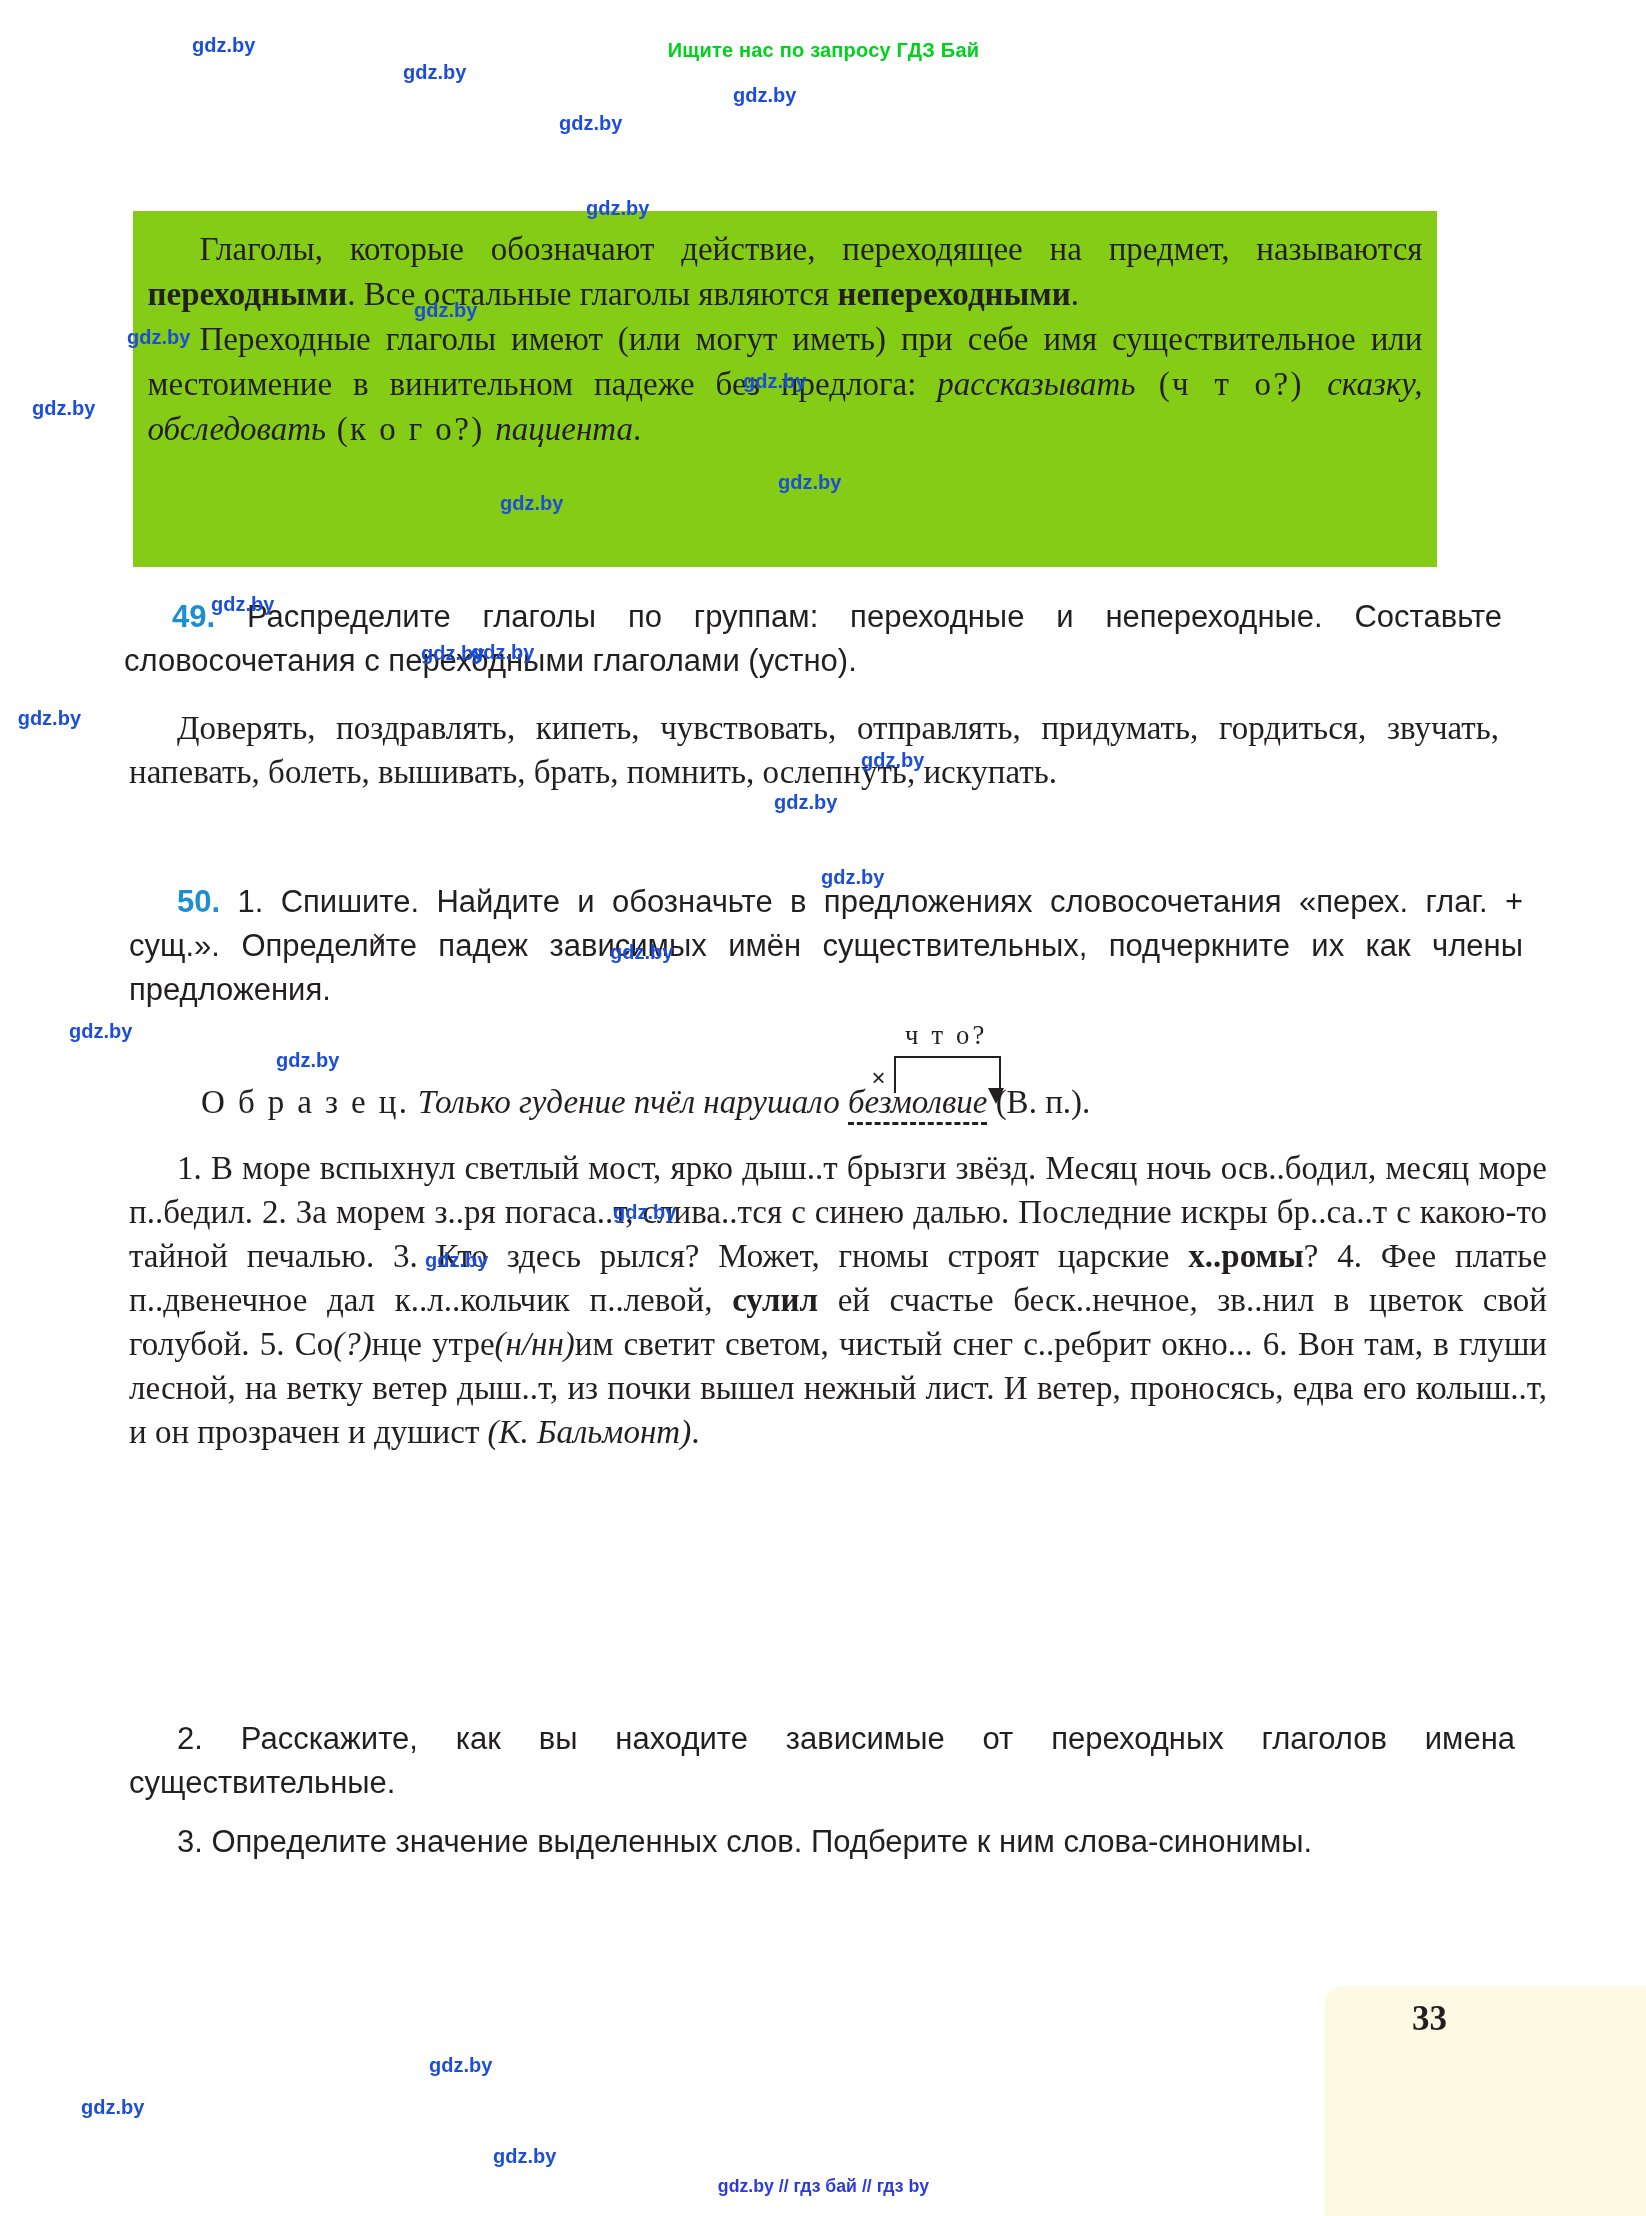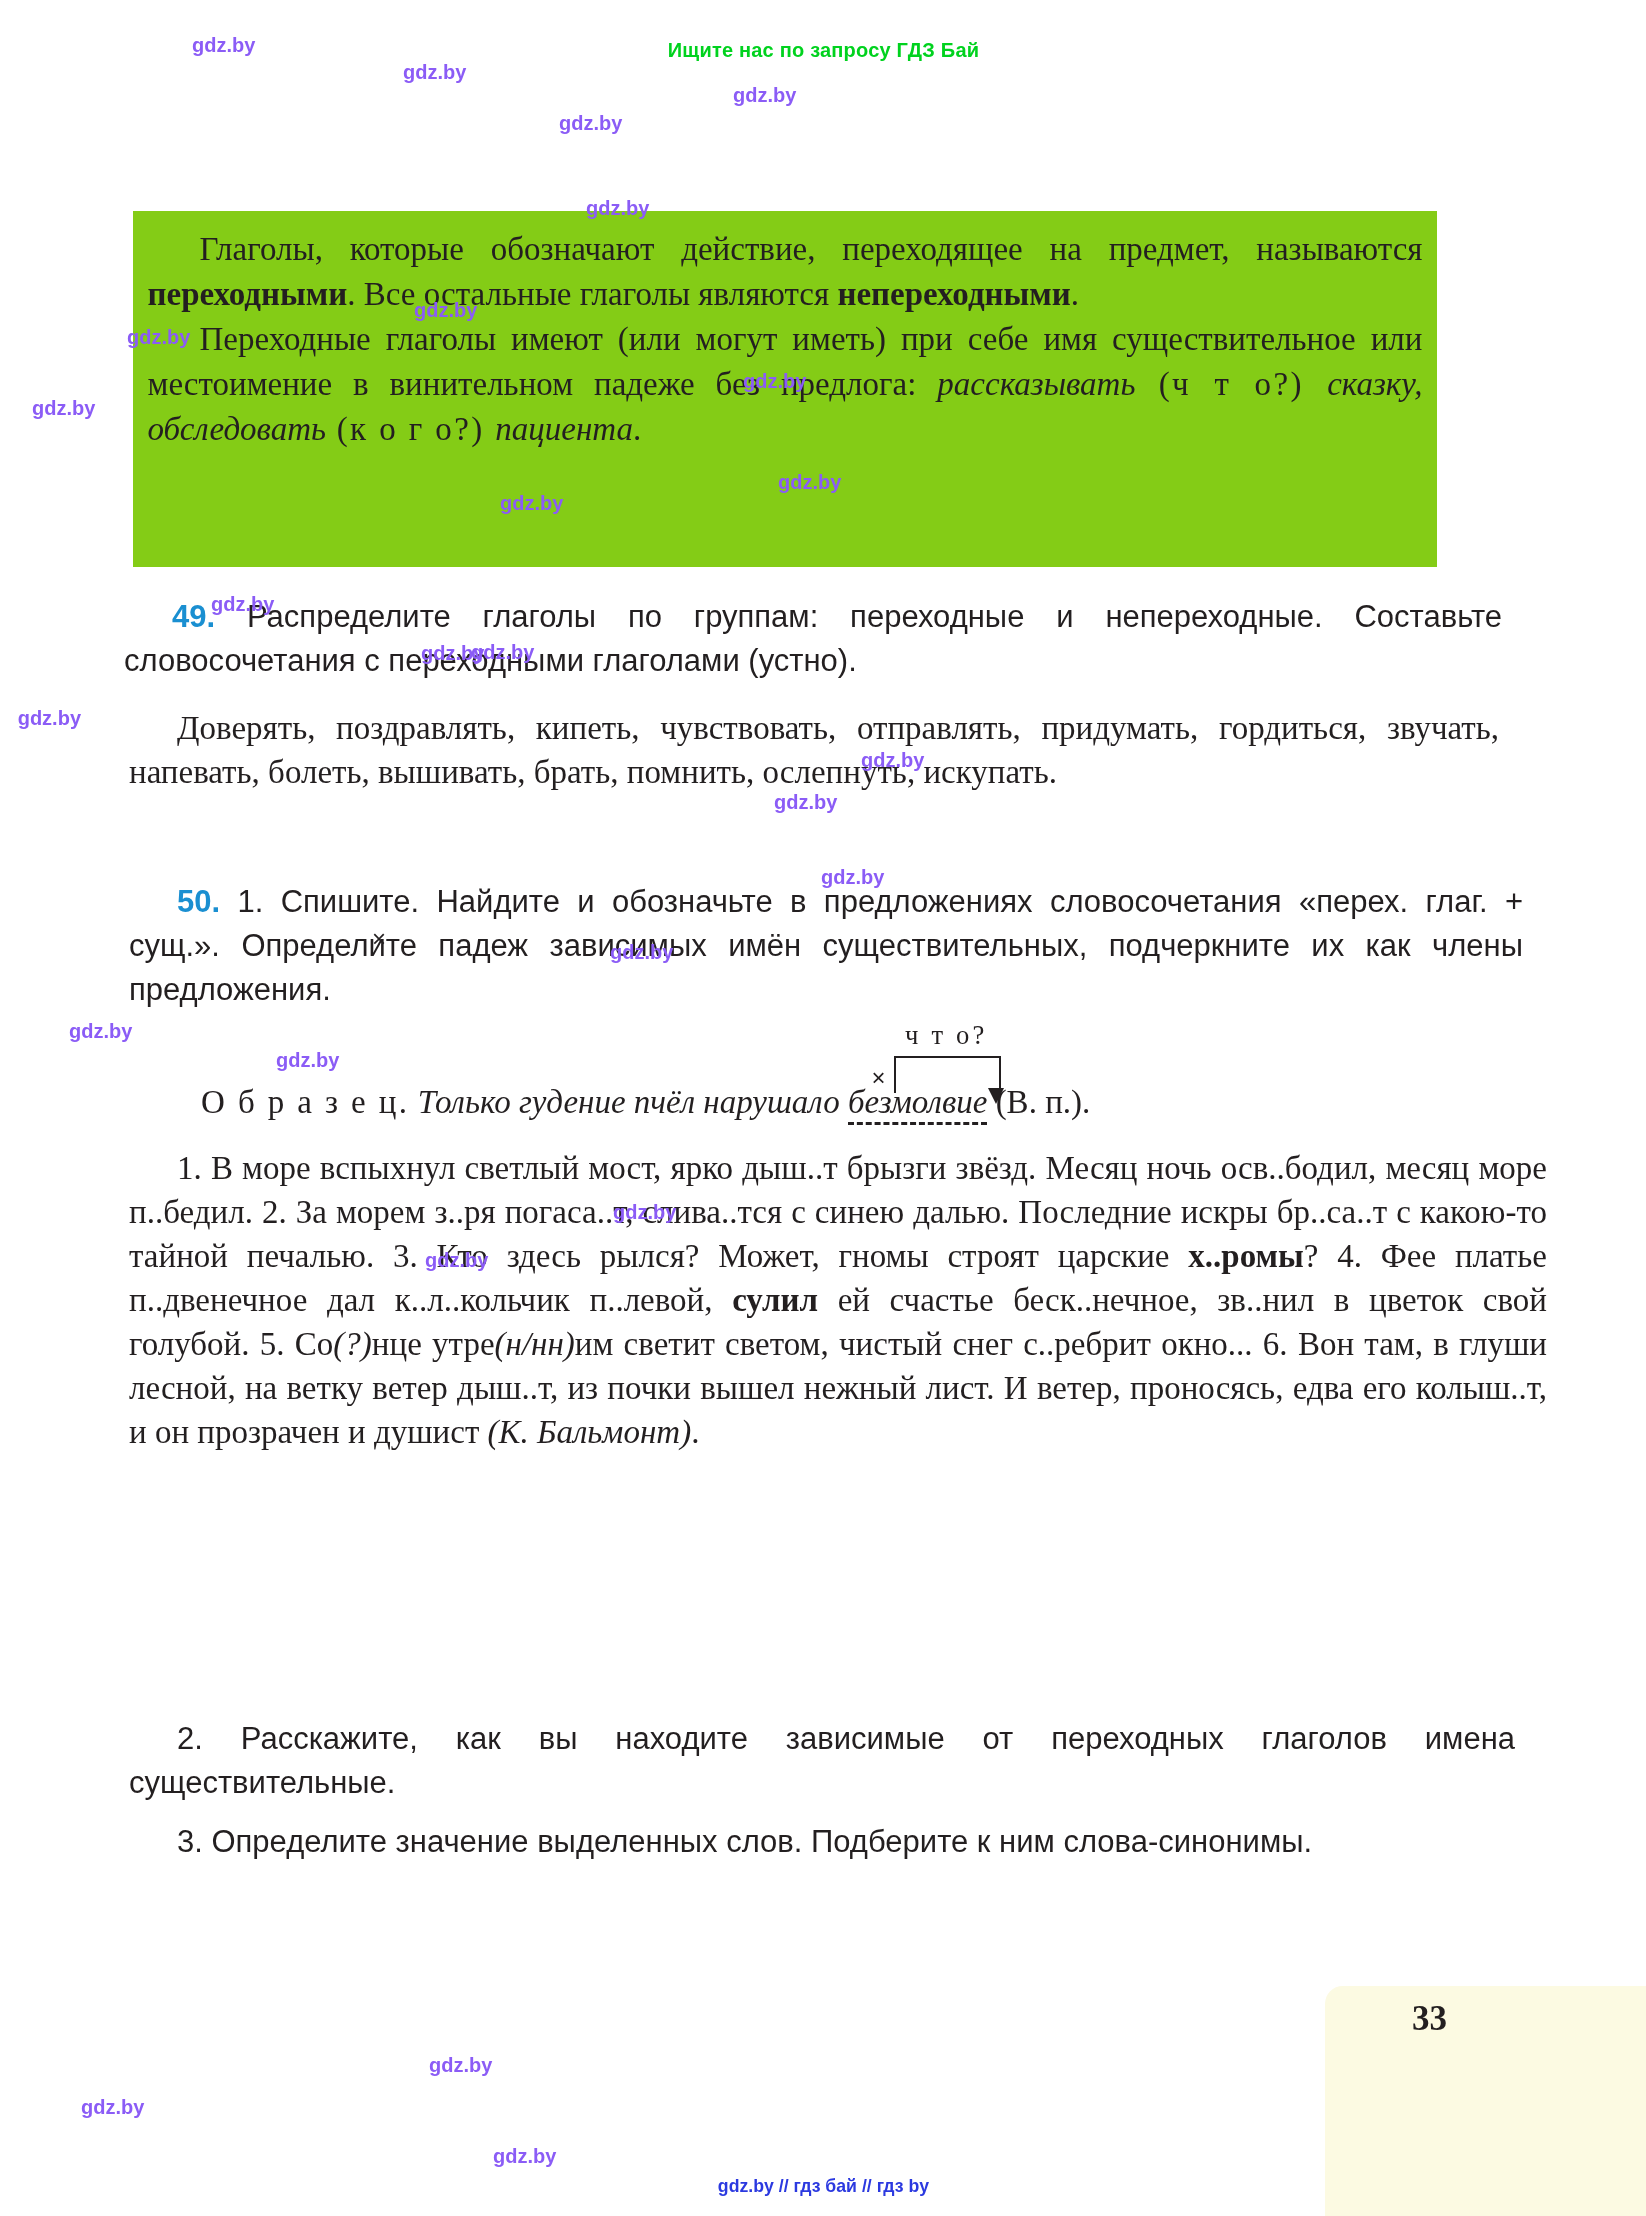--- a/index.html
+++ b/index.html
@@ -174,21 +174,21 @@
     text-align: center;
     color: #2b39e0;
     font-family: "Liberation Sans", sans-serif;
     font-size: 17.7px;
     font-weight: 700;
   }
 
   
   .wm {
     position: absolute;
-    color: #8b5cf6;
+    color: #1d4ed8;
     font-family: "Liberation Sans", sans-serif;
     font-size: 20px;
     font-weight: 700;
     white-space: nowrap;
   }
 </style>
 </head>
 <body>
 
 <div id="page">

